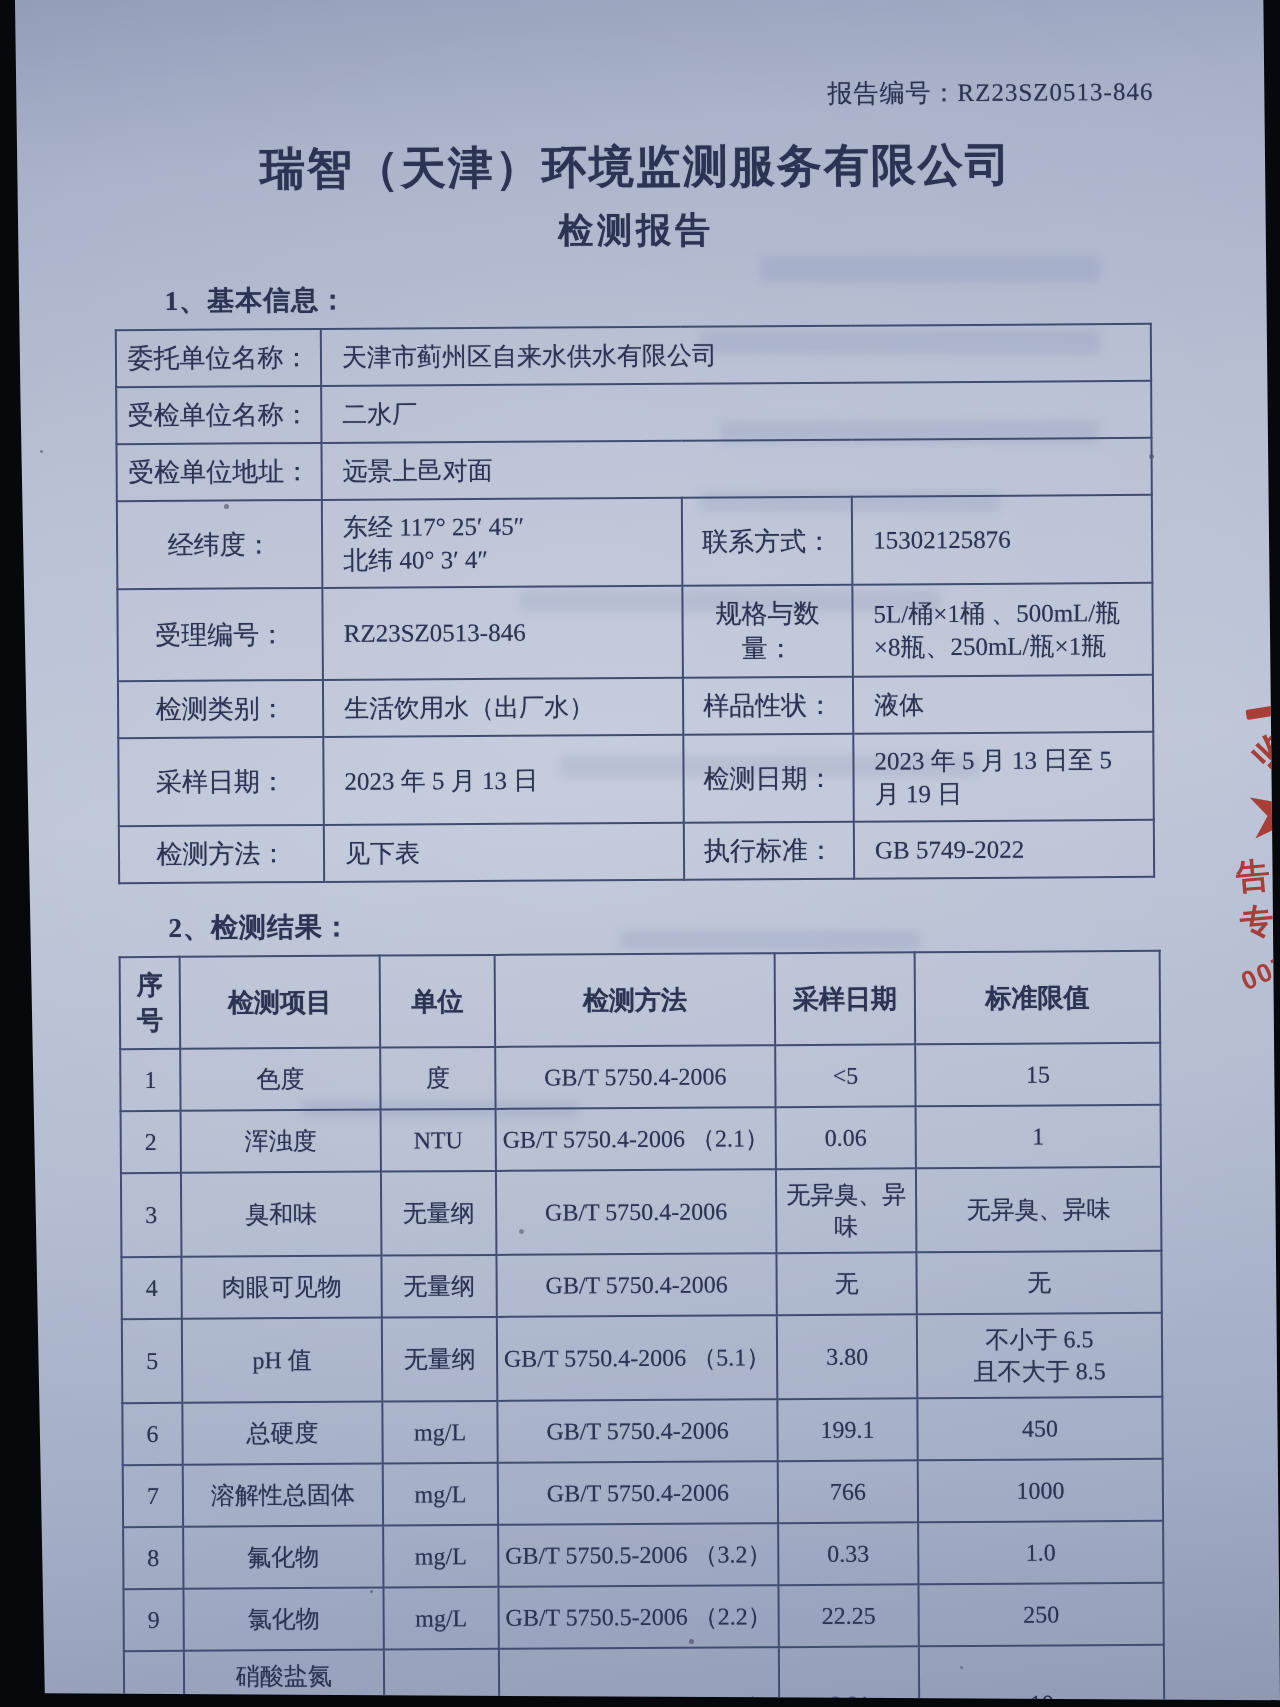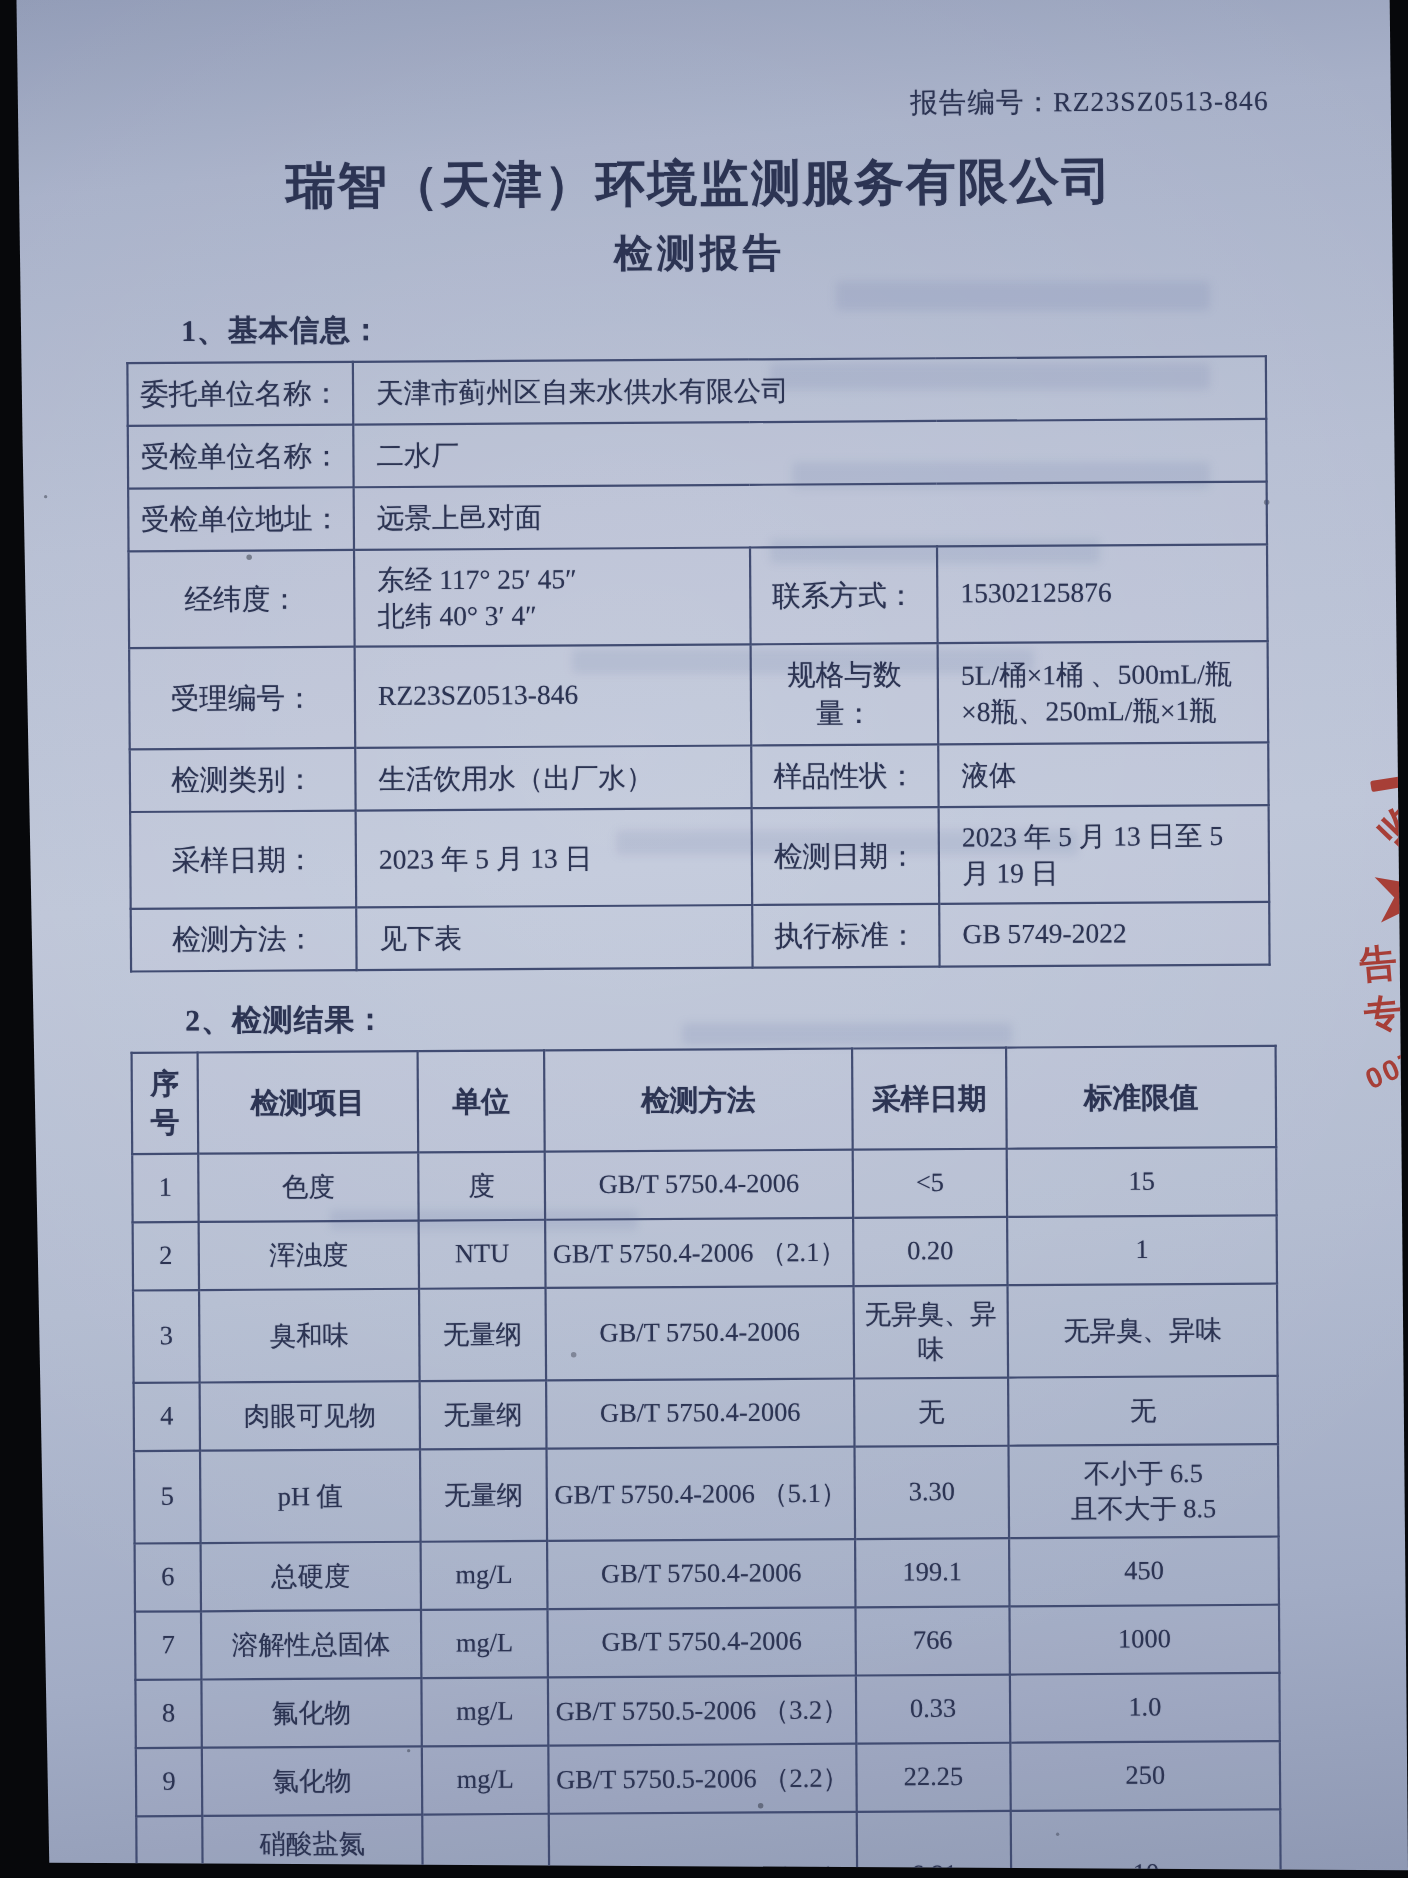--- a/index.html
+++ b/index.html
@@ -161,21 +161,21 @@
               <td>度</td>
               <td>GB/T 5750.4-2006</td>
               <td>&lt;5</td>
               <td>15</td>
             </tr>
             <tr>
               <td>2</td>
               <td>浑浊度</td>
               <td>NTU</td>
               <td>GB/T 5750.4-2006 （2.1）</td>
-              <td>0.20</td>
+              <td>0.06</td>
               <td>1</td>
             </tr>
             <tr>
               <td>3</td>
               <td>臭和味</td>
               <td>无量纲</td>
               <td>GB/T 5750.4-2006</td>
               <td>无异臭、异味</td>
               <td>无异臭、异味</td>
             </tr>
@@ -185,21 +185,21 @@
               <td>无量纲</td>
               <td>GB/T 5750.4-2006</td>
               <td>无</td>
               <td>无</td>
             </tr>
             <tr>
               <td>5</td>
               <td>pH 值</td>
               <td>无量纲</td>
               <td>GB/T 5750.4-2006 （5.1）</td>
-              <td>3.30</td>
+              <td>3.80</td>
               <td>不小于 6.5
 且不大于 8.5</td>
             </tr>
             <tr>
               <td>6</td>
               <td>总硬度</td>
               <td>mg/L</td>
               <td>GB/T 5750.4-2006</td>
               <td>199.1</td>
               <td>450</td>

